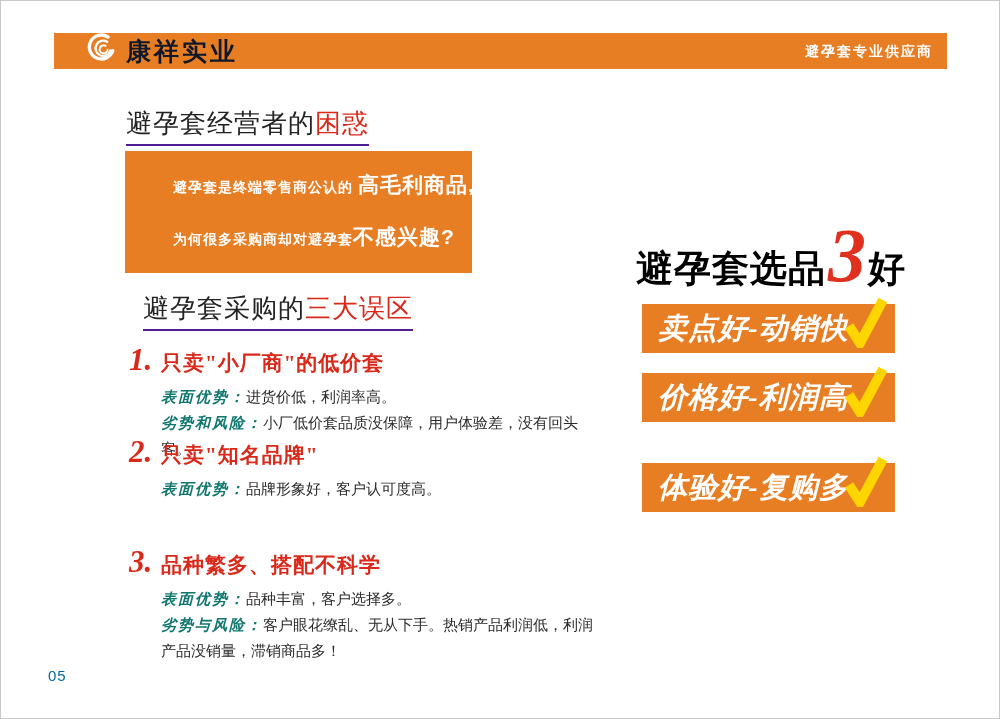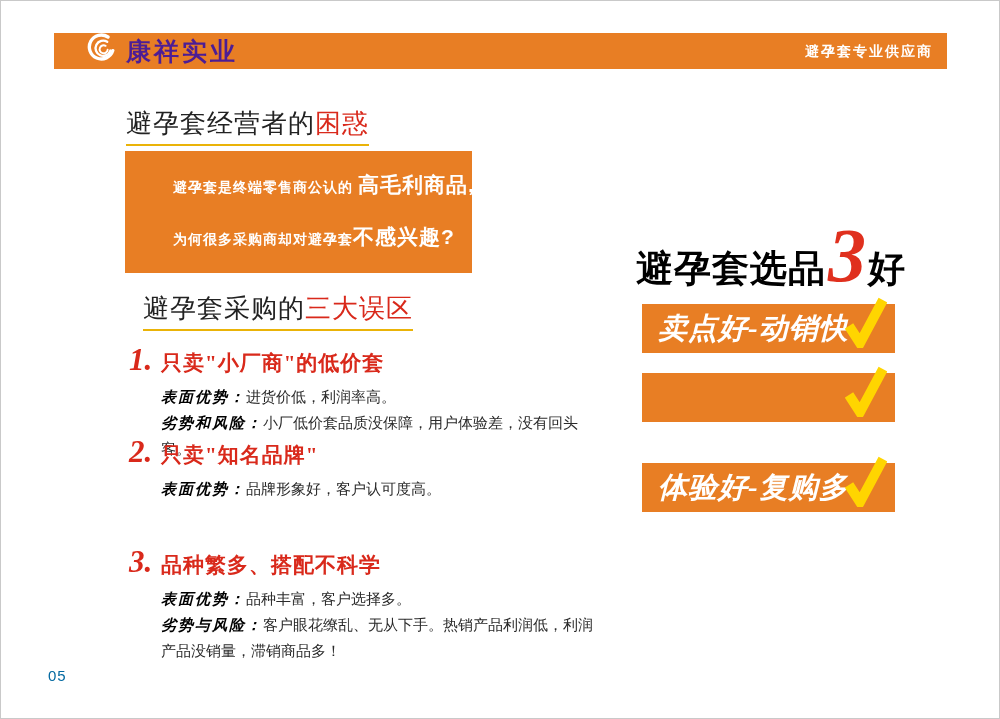--- a/index.html
+++ b/index.html
@@ -9,32 +9,32 @@
     background: #fff; border: 1px solid #c9c9c9; overflow: hidden;
   }
 
   
   .header-bar {
     position: absolute; left: 53px; top: 32px; width: 893px; height: 36px;
     background: #E87E24; display: flex; align-items: center;
   }
   .logo-wrap { margin-left: 30px; display: flex; align-items: center; }
   .brand-name {
-    color: #4c1d95; font-size: 25px; font-weight: bold; letter-spacing: 3px;
+    color: #0f172a; font-size: 25px; font-weight: bold; letter-spacing: 3px;
     margin-left: 10px; font-family: "Liberation Sans", sans-serif;
   }
   .slogan {
     position: absolute; right: 14px; top: 0; height: 32px; line-height: 36px;
     color: #fff; font-size: 14px; font-weight: bold; letter-spacing: 2px;
   }
 
   
   .sec-heading {
     position: absolute; font-size: 26px; color: #222; letter-spacing: 1px;
-    border-bottom: 2px solid #eab308; padding-bottom: 3px; white-space: nowrap; font-family: Liberation Serif, serif;
+    border-bottom: 2px solid #4c1d95; padding-bottom: 3px; white-space: nowrap; font-family: Liberation Serif, serif;
   }
   .sec-heading .red { color: #D9291B; }
   #heading1 { left: 125px; top: 105px; }
   #heading2 { left: 142px; top: 290px; }
 
   
   .info-box {
     position: absolute; left: 124px; top: 150px; width: 347px; height: 122px;
     background: #E87E24; color: #fff; padding: 13px 15px 0 15px;
   }
@@ -54,21 +54,21 @@
     font-size: 31px; font-weight: bold; font-style: italic; flex: 0 0 32px;
   }
   .item-title {
     color: #D9291B; font-family: "Liberation Serif", serif;
     font-size: 21px; font-weight: bold; letter-spacing: 1px;
   }
   .item-body { margin: 6px 0 0 32px; width: 446px; color: #2a2a2a; font-size: 15px; line-height: 26px; }
   .item-body p { margin: 0; }
   .lbl {
     font-family: "Liberation Serif", serif; font-style: italic; font-weight: bold;
-    letter-spacing: 2px; color: #000000; text-align: center;
+    letter-spacing: 2px; color: #0f766e; text-align: center;
   }
 
   
   .sel-heading {
     position: absolute; left: 635px; top: 224px; display: flex; align-items: baseline;
     white-space: nowrap;
   }
   .sel-heading .black {
     font-family: "Liberation Serif", serif; font-weight: bold;
     font-size: 37px; color: #000000; letter-spacing: 1px;
@@ -176,20 +176,21 @@
   <div class="sel-button" id="btn1">
     <span class="btn-label">卖点好-动销快</span>
     <span class="check">
       <svg width="42" height="52" viewBox="0 0 42 52">
         <polyline points="4,30 15,47 38,4" fill="none" stroke="#FFD500" stroke-width="10"></polyline>
       </svg>
     </span>
   </div>
 
   <div class="sel-button" id="btn2">
+    <span class="btn-label">价格好-利润高</span>
     <span class="check">
       <svg width="42" height="52" viewBox="0 0 42 52">
         <polyline points="4,30 15,47 38,4" fill="none" stroke="#FFD500" stroke-width="10"></polyline>
       </svg>
     </span>
   </div>
 
   <div class="sel-button" id="btn3">
     <span class="btn-label">体验好-复购多</span>
     <span class="check">

